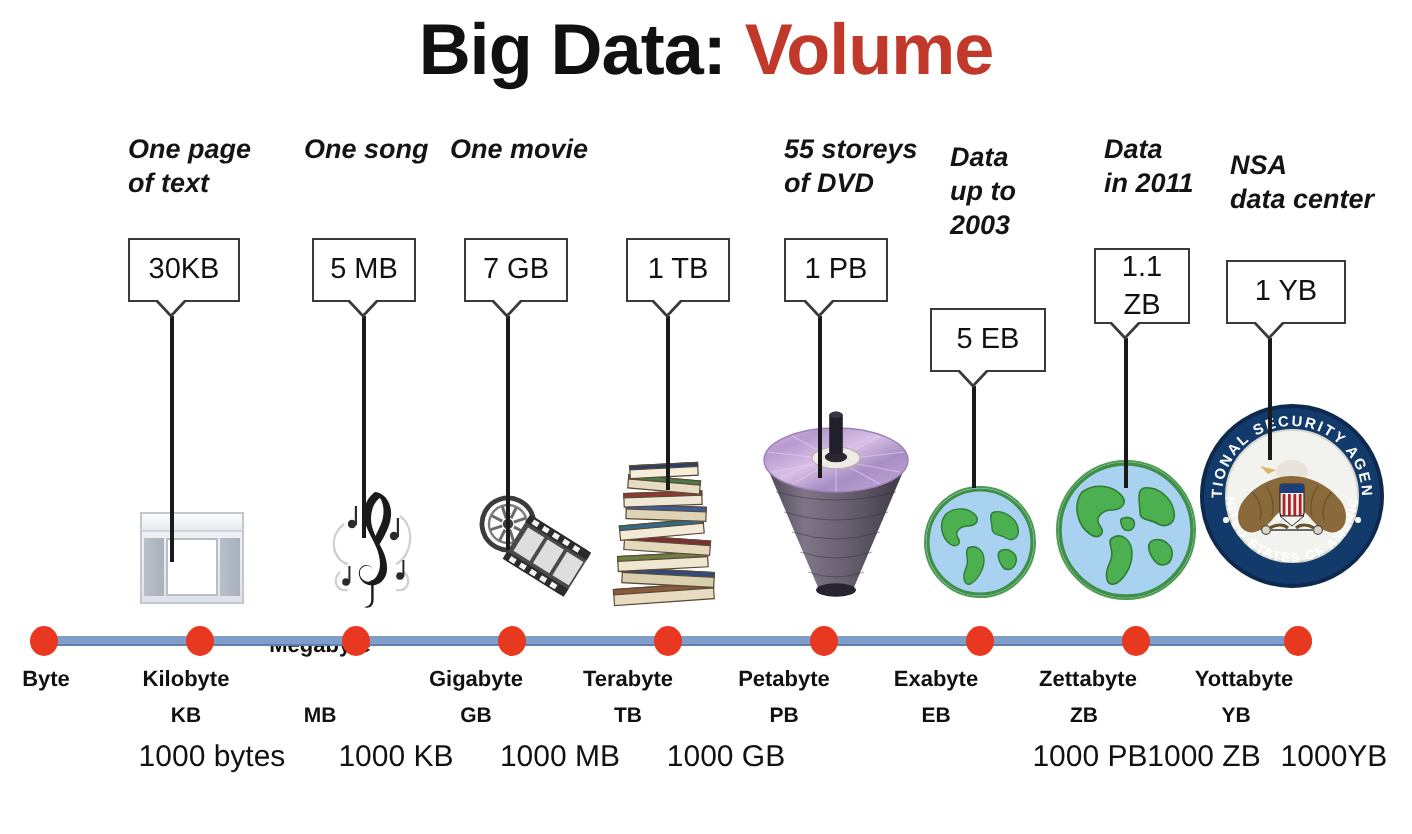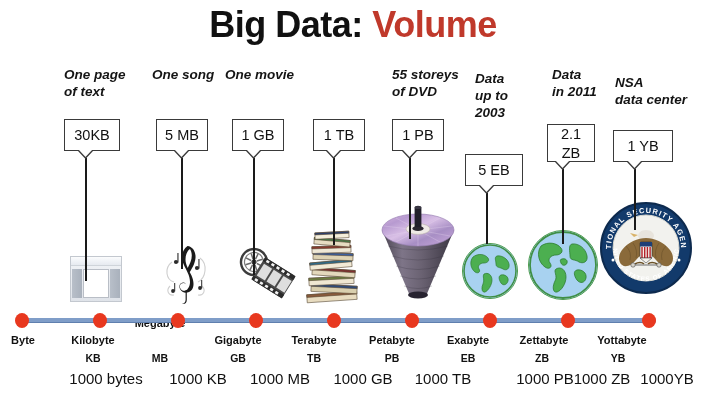--- a/index.html
+++ b/index.html
@@ -168,21 +168,21 @@
     <div class="box" style="width:52px;height:32px;">5 MB</div>
     <div class="notch" style="left:18px;top:31px;">
       <svg width="15" height="9" viewBox="0 0 15 9">
           <path d="M0 0 L7.5 8 L15 0" fill="#fff" stroke="#3a3a3a" stroke-width="1.4"></path>
         </svg>
     </div>
     <div class="stem" style="left:25px;top:38px;height:112px;"></div>
   </div>
 
   <div class="callout" style="left:232px;top:119px;">
-    <div class="box" style="width:52px;height:32px;">1 GB</div>
+    <div class="box" style="width:52px;height:32px;">7 GB</div>
     <div class="notch" style="left:14px;top:31px;">
       <svg width="15" height="9" viewBox="0 0 15 9">
           <path d="M0 0 L7.5 8 L15 0" fill="#fff" stroke="#3a3a3a" stroke-width="1.4"></path>
         </svg>
     </div>
     <div class="stem" style="left:21px;top:38px;height:118px;"></div>
   </div>
 
   <div class="callout" style="left:313px;top:119px;">
     <div class="box" style="width:52px;height:32px;text-align:center;">1 TB</div>
@@ -208,21 +208,21 @@
     <div class="box" style="width:58px;height:32px;">5 EB</div>
     <div class="notch" style="left:14px;top:31px;">
       <svg width="15" height="9" viewBox="0 0 15 9">
           <path d="M0 0 L7.5 8 L15 0" fill="#fff" stroke="#3a3a3a" stroke-width="1.4"></path>
         </svg>
     </div>
     <div class="stem" style="left:21px;top:38px;height:52px;"></div>
   </div>
 
   <div class="callout" style="left:547px;top:124px;">
-    <div class="box two-line" style="width:48px;height:38px;justify-content:center;">2.1
+    <div class="box two-line" style="width:48px;height:38px;justify-content:center;">1.1
 ZB</div>
     <div class="notch" style="left:8px;top:37px;">
       <svg width="15" height="9" viewBox="0 0 15 9">
           <path d="M0 0 L7.5 8 L15 0" fill="#fff" stroke="#3a3a3a" stroke-width="1.4"></path>
         </svg>
     </div>
     <div class="stem" style="left:15px;top:44px;height:76px;"></div>
   </div>
 
   <div class="callout" style="left:613px;top:130px;">
@@ -508,18 +508,17 @@
   <div class="unitabbr" style="left:274px;top:352px;width:80px;">TB</div>
   <div class="unitabbr" style="left:352px;top:352px;width:80px;">PB</div>
   <div class="unitabbr" style="left:428px;top:352px;width:80px;">EB</div>
   <div class="unitabbr" style="left:500px;top:352px;width:84px;">ZB</div>
   <div class="unitabbr" style="left:576px;top:352px;width:84px;">YB</div>
 
   <div class="unitval" style="left:50px;top:370px;width:112px;">1000 bytes</div>
   <div class="unitval" style="left:148px;top:370px;width:100px;">1000 KB</div>
   <div class="unitval" style="left:228px;top:370px;width:104px;">1000 MB</div>
   <div class="unitval" style="left:312px;top:370px;width:102px;">1000 GB</div>
-  <div class="unitval" style="left:392px;top:370px;width:102px;">1000 TB</div>
   <div class="unitval" style="left:456px;top:370px;width:102px;margin-left:38px;">1000 PB</div>
   <div class="unitval" style="left:552px;top:370px;width:100px;">1000 ZB</div>
   <div class="unitval" style="left:628px;top:370px;width:78px;">1000YB</div>
 
 </div>
 
 </body></html>

